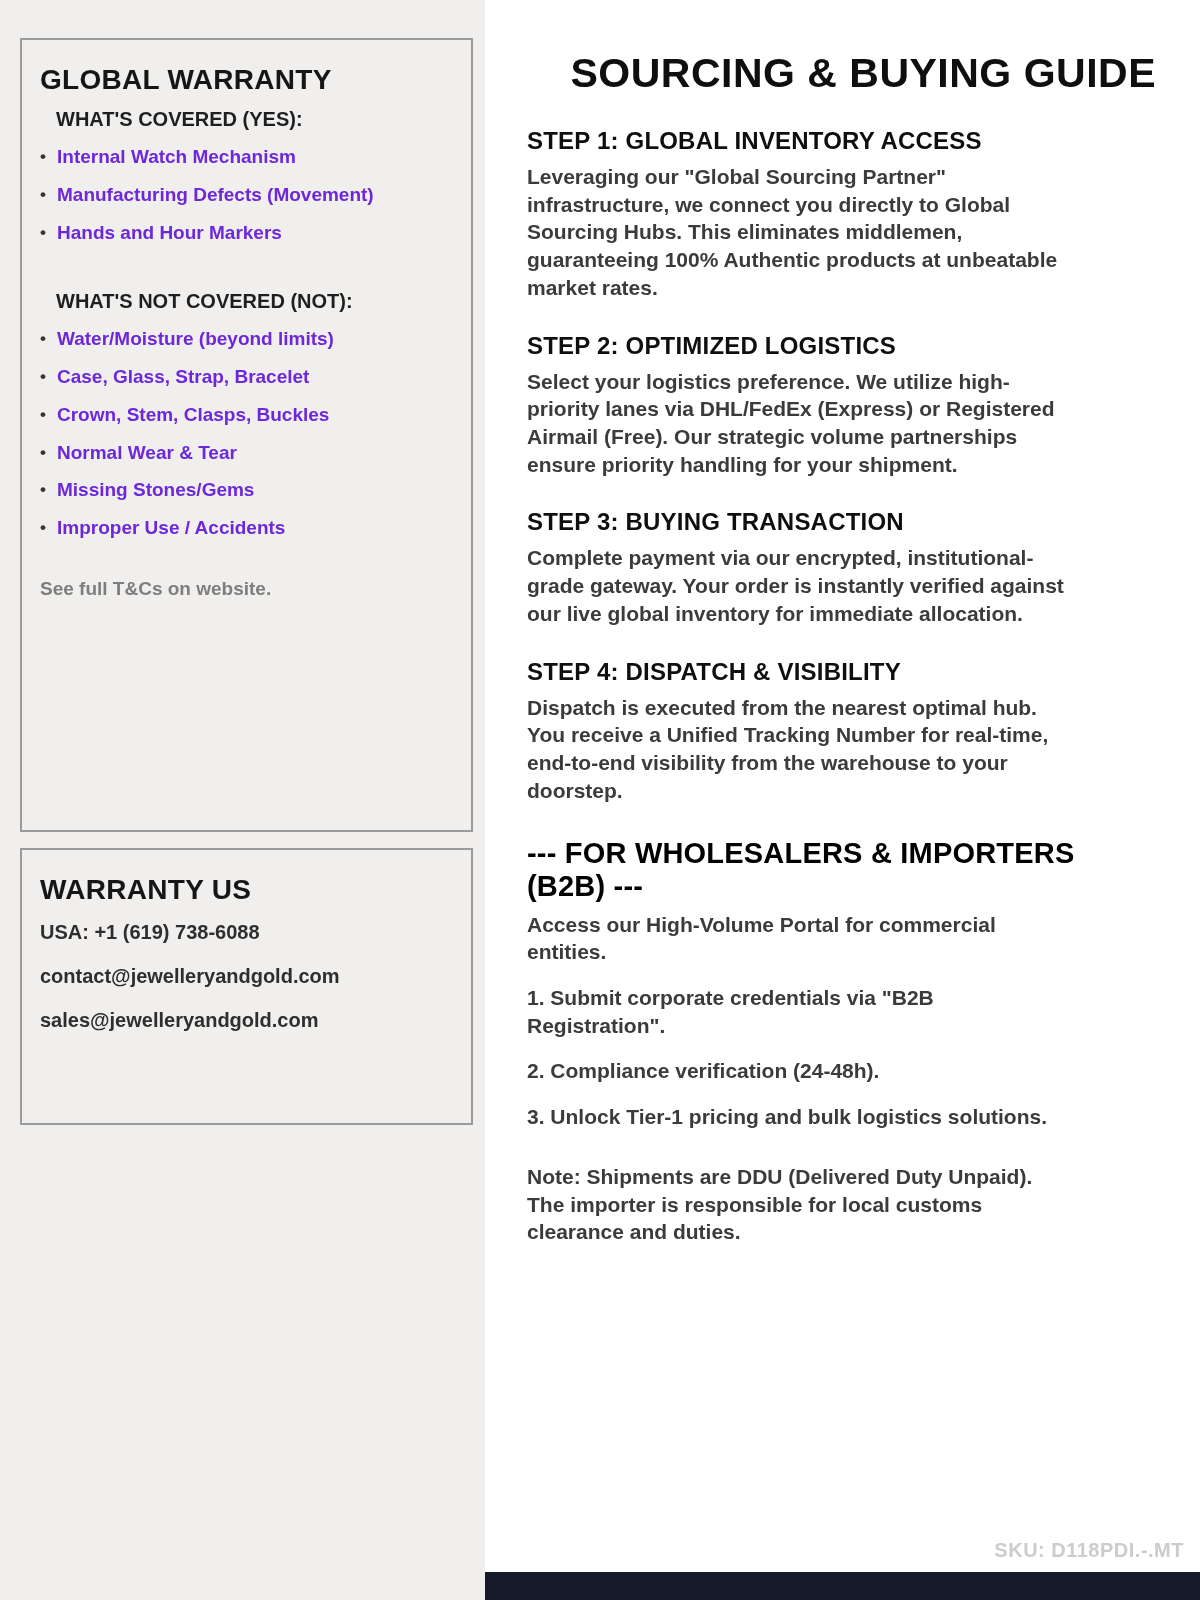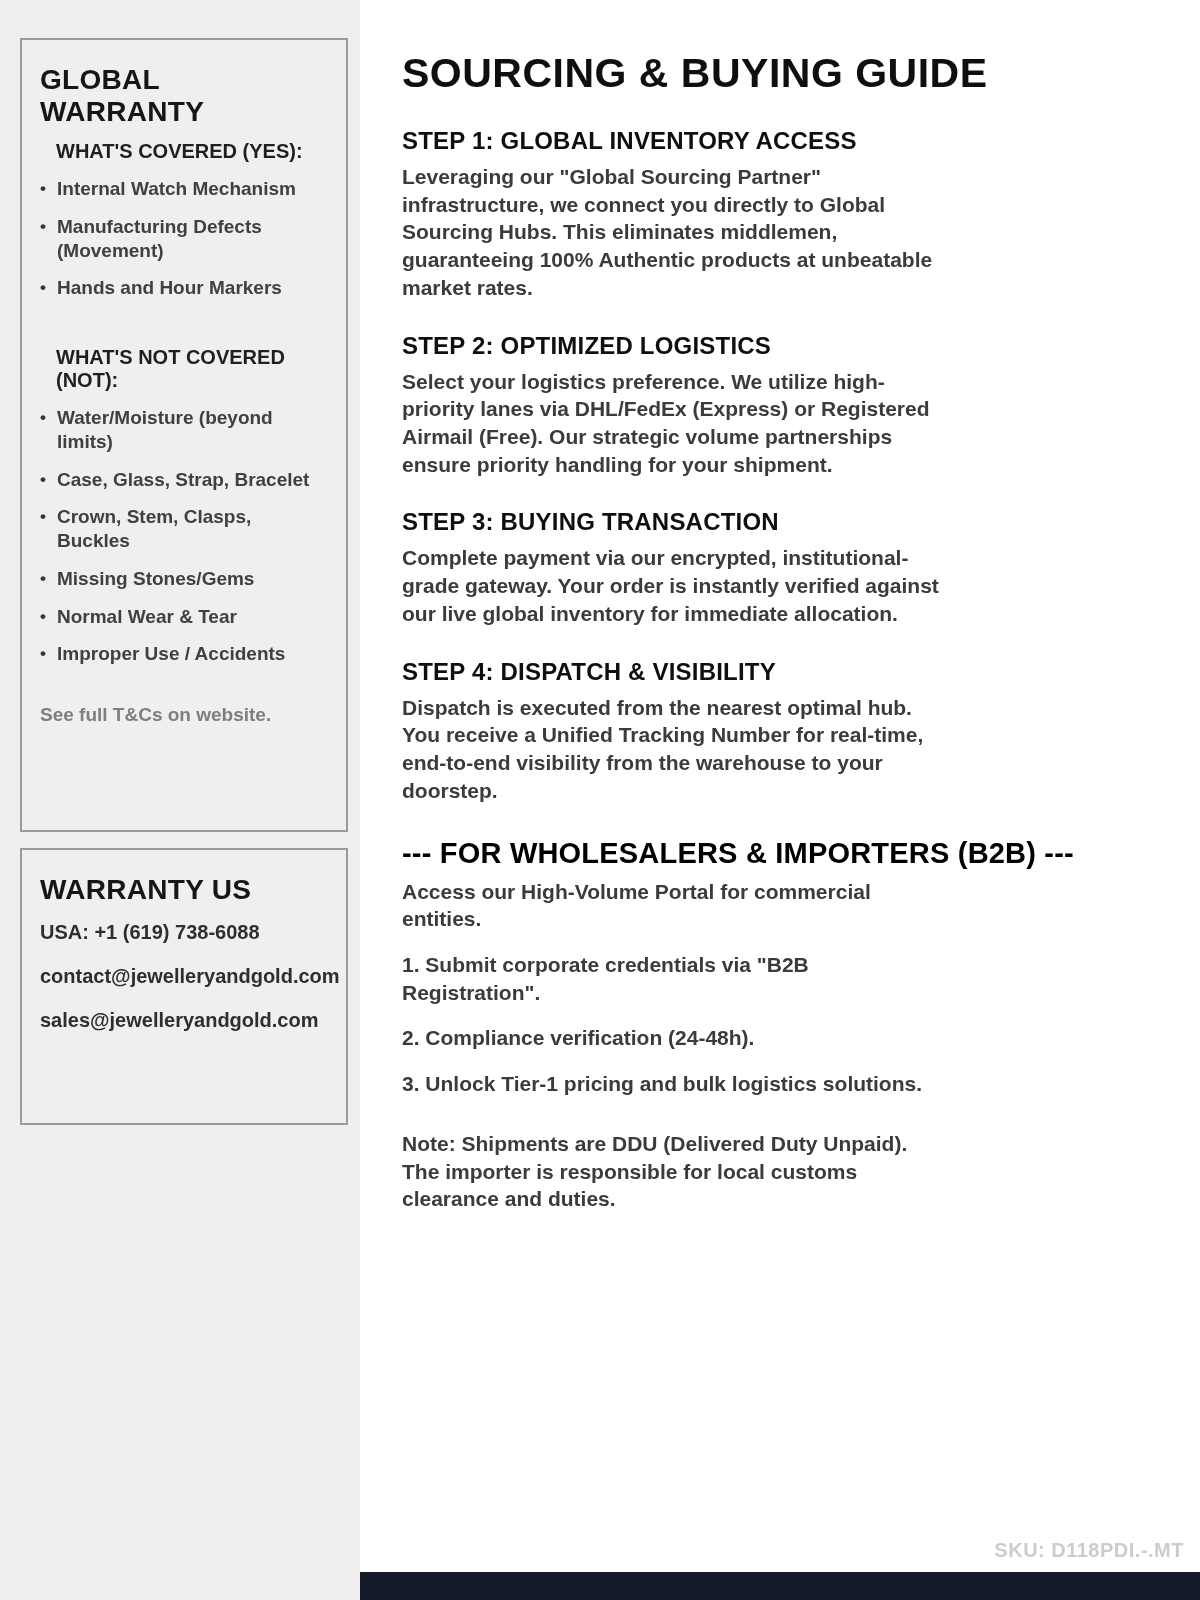--- a/index.html
+++ b/index.html
@@ -1,48 +1,48 @@
 <!DOCTYPE html>
 <html><head>
 <meta charset="utf-8">
 <style>
   * { margin:0; padding:0; box-sizing:border-box; }
   body { font-family:"Liberation Sans", sans-serif; background:#fff; }
   .page { width:1200px; height:1600px; display:flex; overflow:hidden; background:#ffffff; }
 
   
   .sidebar {
-    width:360px; flex-shrink:0; background:#f0efed;
+    width:485px; flex-shrink:0; background:#f0efed;
     padding:38px 12px 0 20px;
   }
   .box {
     border:2px solid #9b9b9b; background:#f0efed;
     padding:24px 20px 20px 18px; margin-bottom:16px;
   }
   .box-warranty { min-height:794px; }
   .box-terms    { min-height:342px; }
   .box-contact  { min-height:277px; }
   .side-title { font-size:28px; font-weight:800; color:#161616; letter-spacing:0.3px; margin-bottom:12px; }
   .side-sub   { font-size:20px; font-weight:800; color:#1f1f1f; margin:6px 16px 10px; }
   .side-sub.second { margin-top:46px; }
   .side-list { list-style:none; }
   .side-list li {
-    font-size:19px; font-weight:600; color:#404040;
+    font-size:19px; font-weight:600; color:#6d28d9;
     margin:14px 0; padding-left:17px; position:relative; line-height:1.25;
   }
   .side-list li::before { content:"•"; position:absolute; left:0; top:1px; font-size:17px; color:#363636; }
   .footnote { margin-top:38px; font-size:19px; font-weight:700; color:#7e7e7e; }
   .terms-body { font-size:19.5px; font-weight:700; color:#333333; line-height:1.35; margin-top:8px; }
   .contact-line { font-size:20px; font-weight:700; color:#2e2e2e; margin-top:20px; line-height:1.2; }
   .contact-line:first-of-type { margin-top:14px; }
 
   
   .main { flex:1; position:relative; background:#ffffff; padding:50px 44px 0 42px; }
   .main-title {
-    text-align:left; font-size:41px; font-weight:800; color:#0f0f0f;
+    text-align:right; font-size:41px; font-weight:800; color:#0f0f0f;
     letter-spacing:0.5px; margin-bottom:28px;
   }
   .step-heading { font-size:24px; font-weight:800; color:#0f0f0f; margin-top:30px; letter-spacing:0.2px; }
   .step-body, .b2b-text {
     font-size:21px; font-weight:600; color:#3b3b3b;
     line-height:1.32; max-width:545px; margin-top:8px;
   }
   .b2b-heading { font-size:29px; font-weight:800; color:#000000; margin-top:32px; letter-spacing:0.2px; }
   .b2b-item { margin-top:18px; }
   .b2b-note { margin-top:32px; }
@@ -69,22 +69,22 @@
       <ul class="side-list">
         <li>Internal Watch Mechanism</li>
         <li>Manufacturing Defects (Movement)</li>
         <li>Hands and Hour Markers</li>
       </ul>
       <h3 class="side-sub second">WHAT'S NOT COVERED (NOT):</h3>
       <ul class="side-list">
         <li>Water/Moisture (beyond limits)</li>
         <li>Case, Glass, Strap, Bracelet</li>
         <li>Crown, Stem, Clasps, Buckles</li>
+        <li>Normal Wear &amp; Tear</li>
         <li>Missing Stones/Gems</li>
-        <li>Normal Wear &amp; Tear</li>
         <li>Improper Use / Accidents</li>
       </ul>
       <p class="footnote">See full T&amp;Cs on website.</p>
     </section>
 
 
     <section class="box box-contact">
       <h2 class="side-title">WARRANTY US</h2>
       <p class="contact-line">USA: +1 (619) 738-6088</p>
       <p class="contact-line">contact@jewelleryandgold.com</p>

